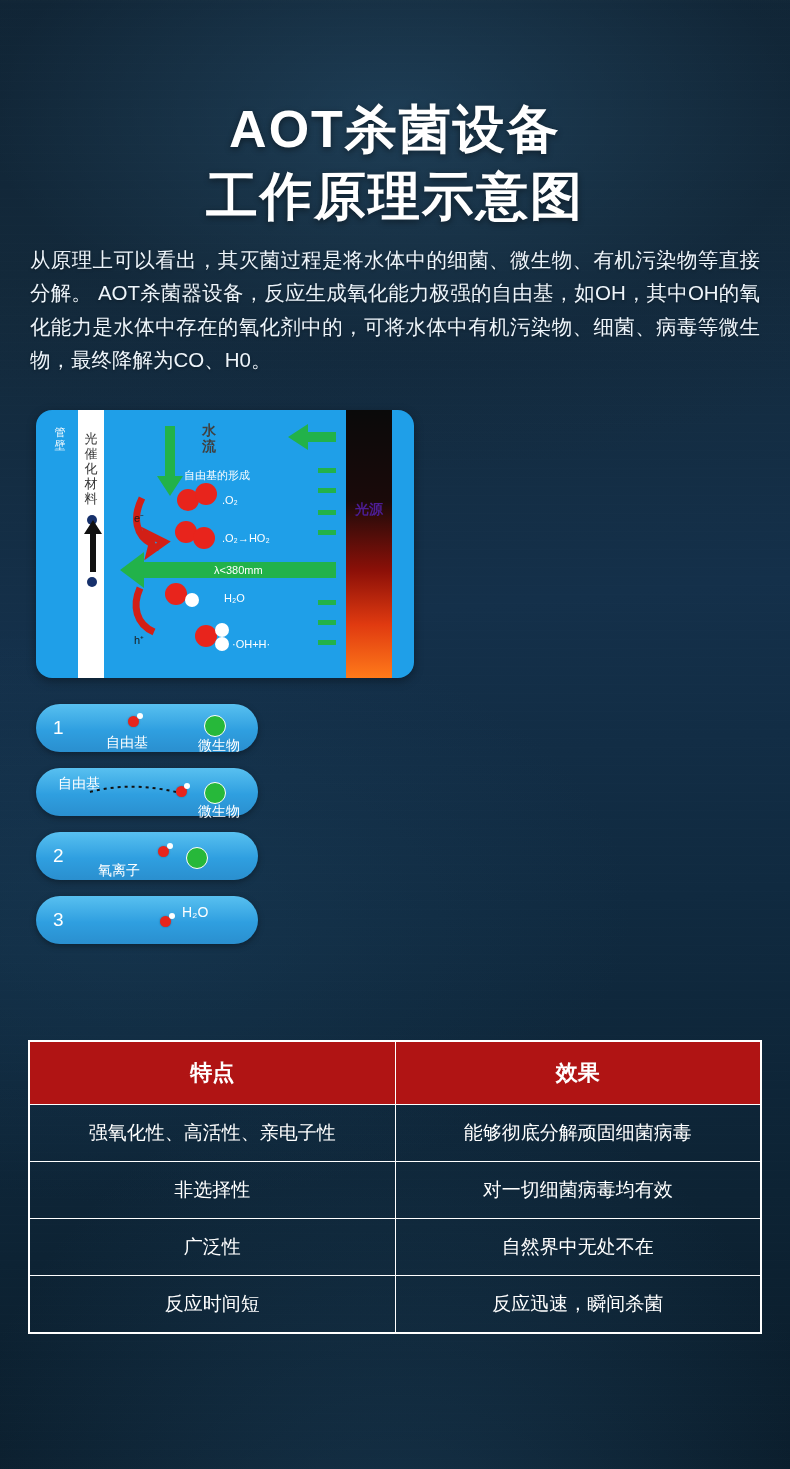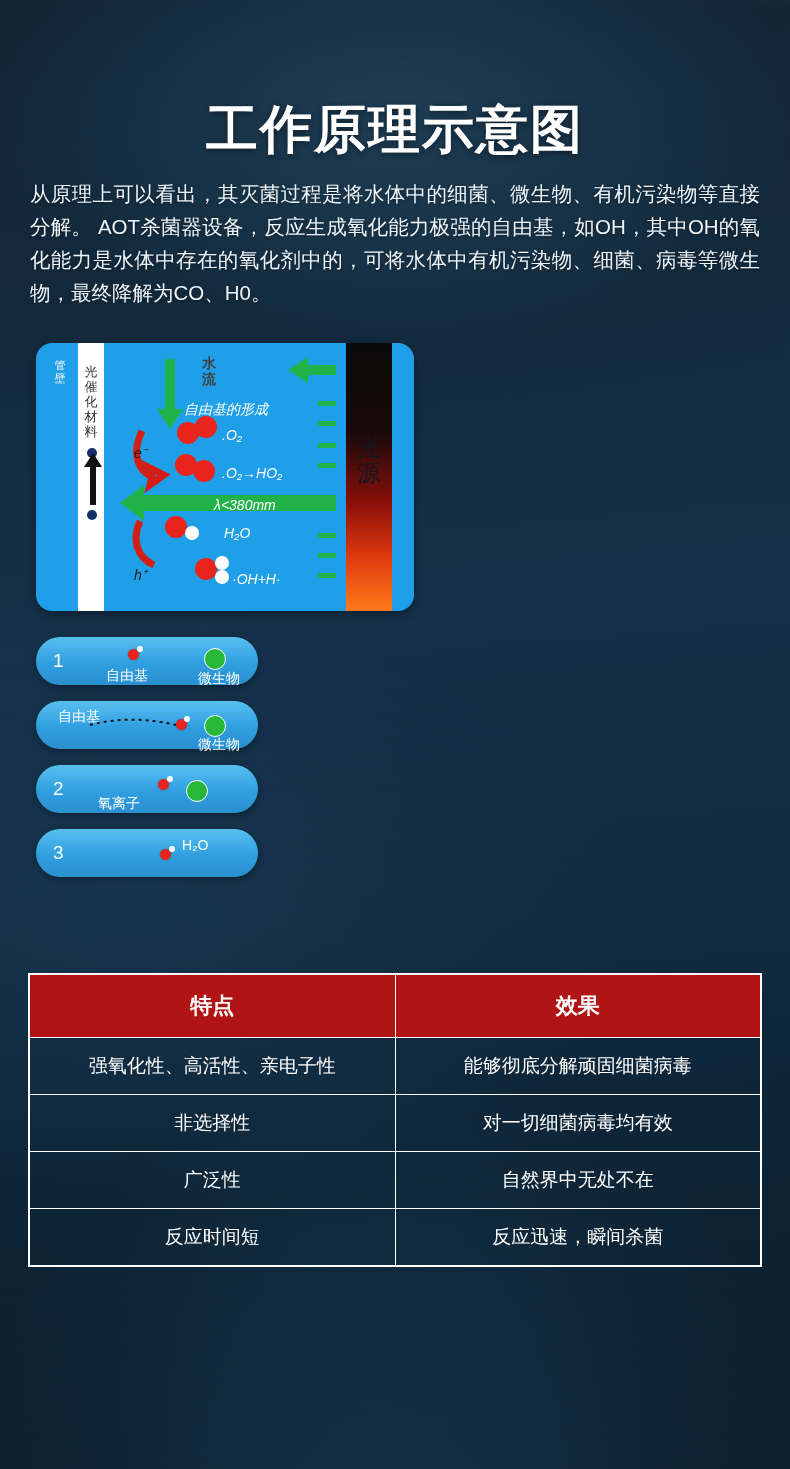--- a/index.html
+++ b/index.html
@@ -118,42 +118,41 @@
   }
   .f1-lamp {
     position: absolute;
     right: 22px; top: 0; width: 46px; height: 100%;
     background: linear-gradient(to bottom, #0a0a0a 0%, #1a0a0a 34%, #8c1008 60%, #e03a10 80%, #ff7a1a 100%);
   }
   .f1-lamp-label {
     position: absolute;
     right: 28px; top: 92px;
     width: 34px;
-    font-size: 23px;
-    color: #0f172a;
-    font-weight: normal;
+    font-size: 14px;
+    color: #4c1d95;
+    font-weight: bold;
     line-height: 1.1;
     text-align: center;
   }
   .f1-flowlabel {
     position: absolute;
     left: 164px; top: 12px;
     width: 18px;
     font-size: 14px;
     font-weight: bold;
     color: #404040;
     line-height: 1.15;
     text-align: center;
   }
   .f1-txt {
     position: absolute;
     color: #ffffff;
-    font-size: 14px;
+    font-size: 11px;
     white-space: nowrap;
-    font-style: italic;
   }
   .f1-txt.dark { color: #1b1b1b; }
 
   
   .steps {
     position: relative;
     margin: 26px 0 0 36px;
     width: 222px;
   }
   .capsule {
@@ -238,20 +237,21 @@
   table.feat tr td:first-child { width: 46%; }
 </style>
 </head>
 <body>
 
 <div class="page">
   <div class="streaks"></div>
   <div class="glow-bottom"></div>
 
   <div class="title-block">
+    <div class="title-line">AOT杀菌设备</div>
     <div class="title-line">工作原理示意图</div>
   </div>
 
   <div class="intro">从原理上可以看出，其灭菌过程是将水体中的细菌、微生物、有机污染物等直接分解。 AOT杀菌器设备，反应生成氧化能力极强的自由基，如OH，其中OH的氧化能力是水体中存在的氧化剂中的，可将水体中有机污染物、细菌、病毒等微生物，最终降解为CO、H0。</div>
 
   <div class="section1">
 
     <div class="fig1">
       <div class="f1-wall"></div>
       <div class="f1-wall-label">管壁</div>

